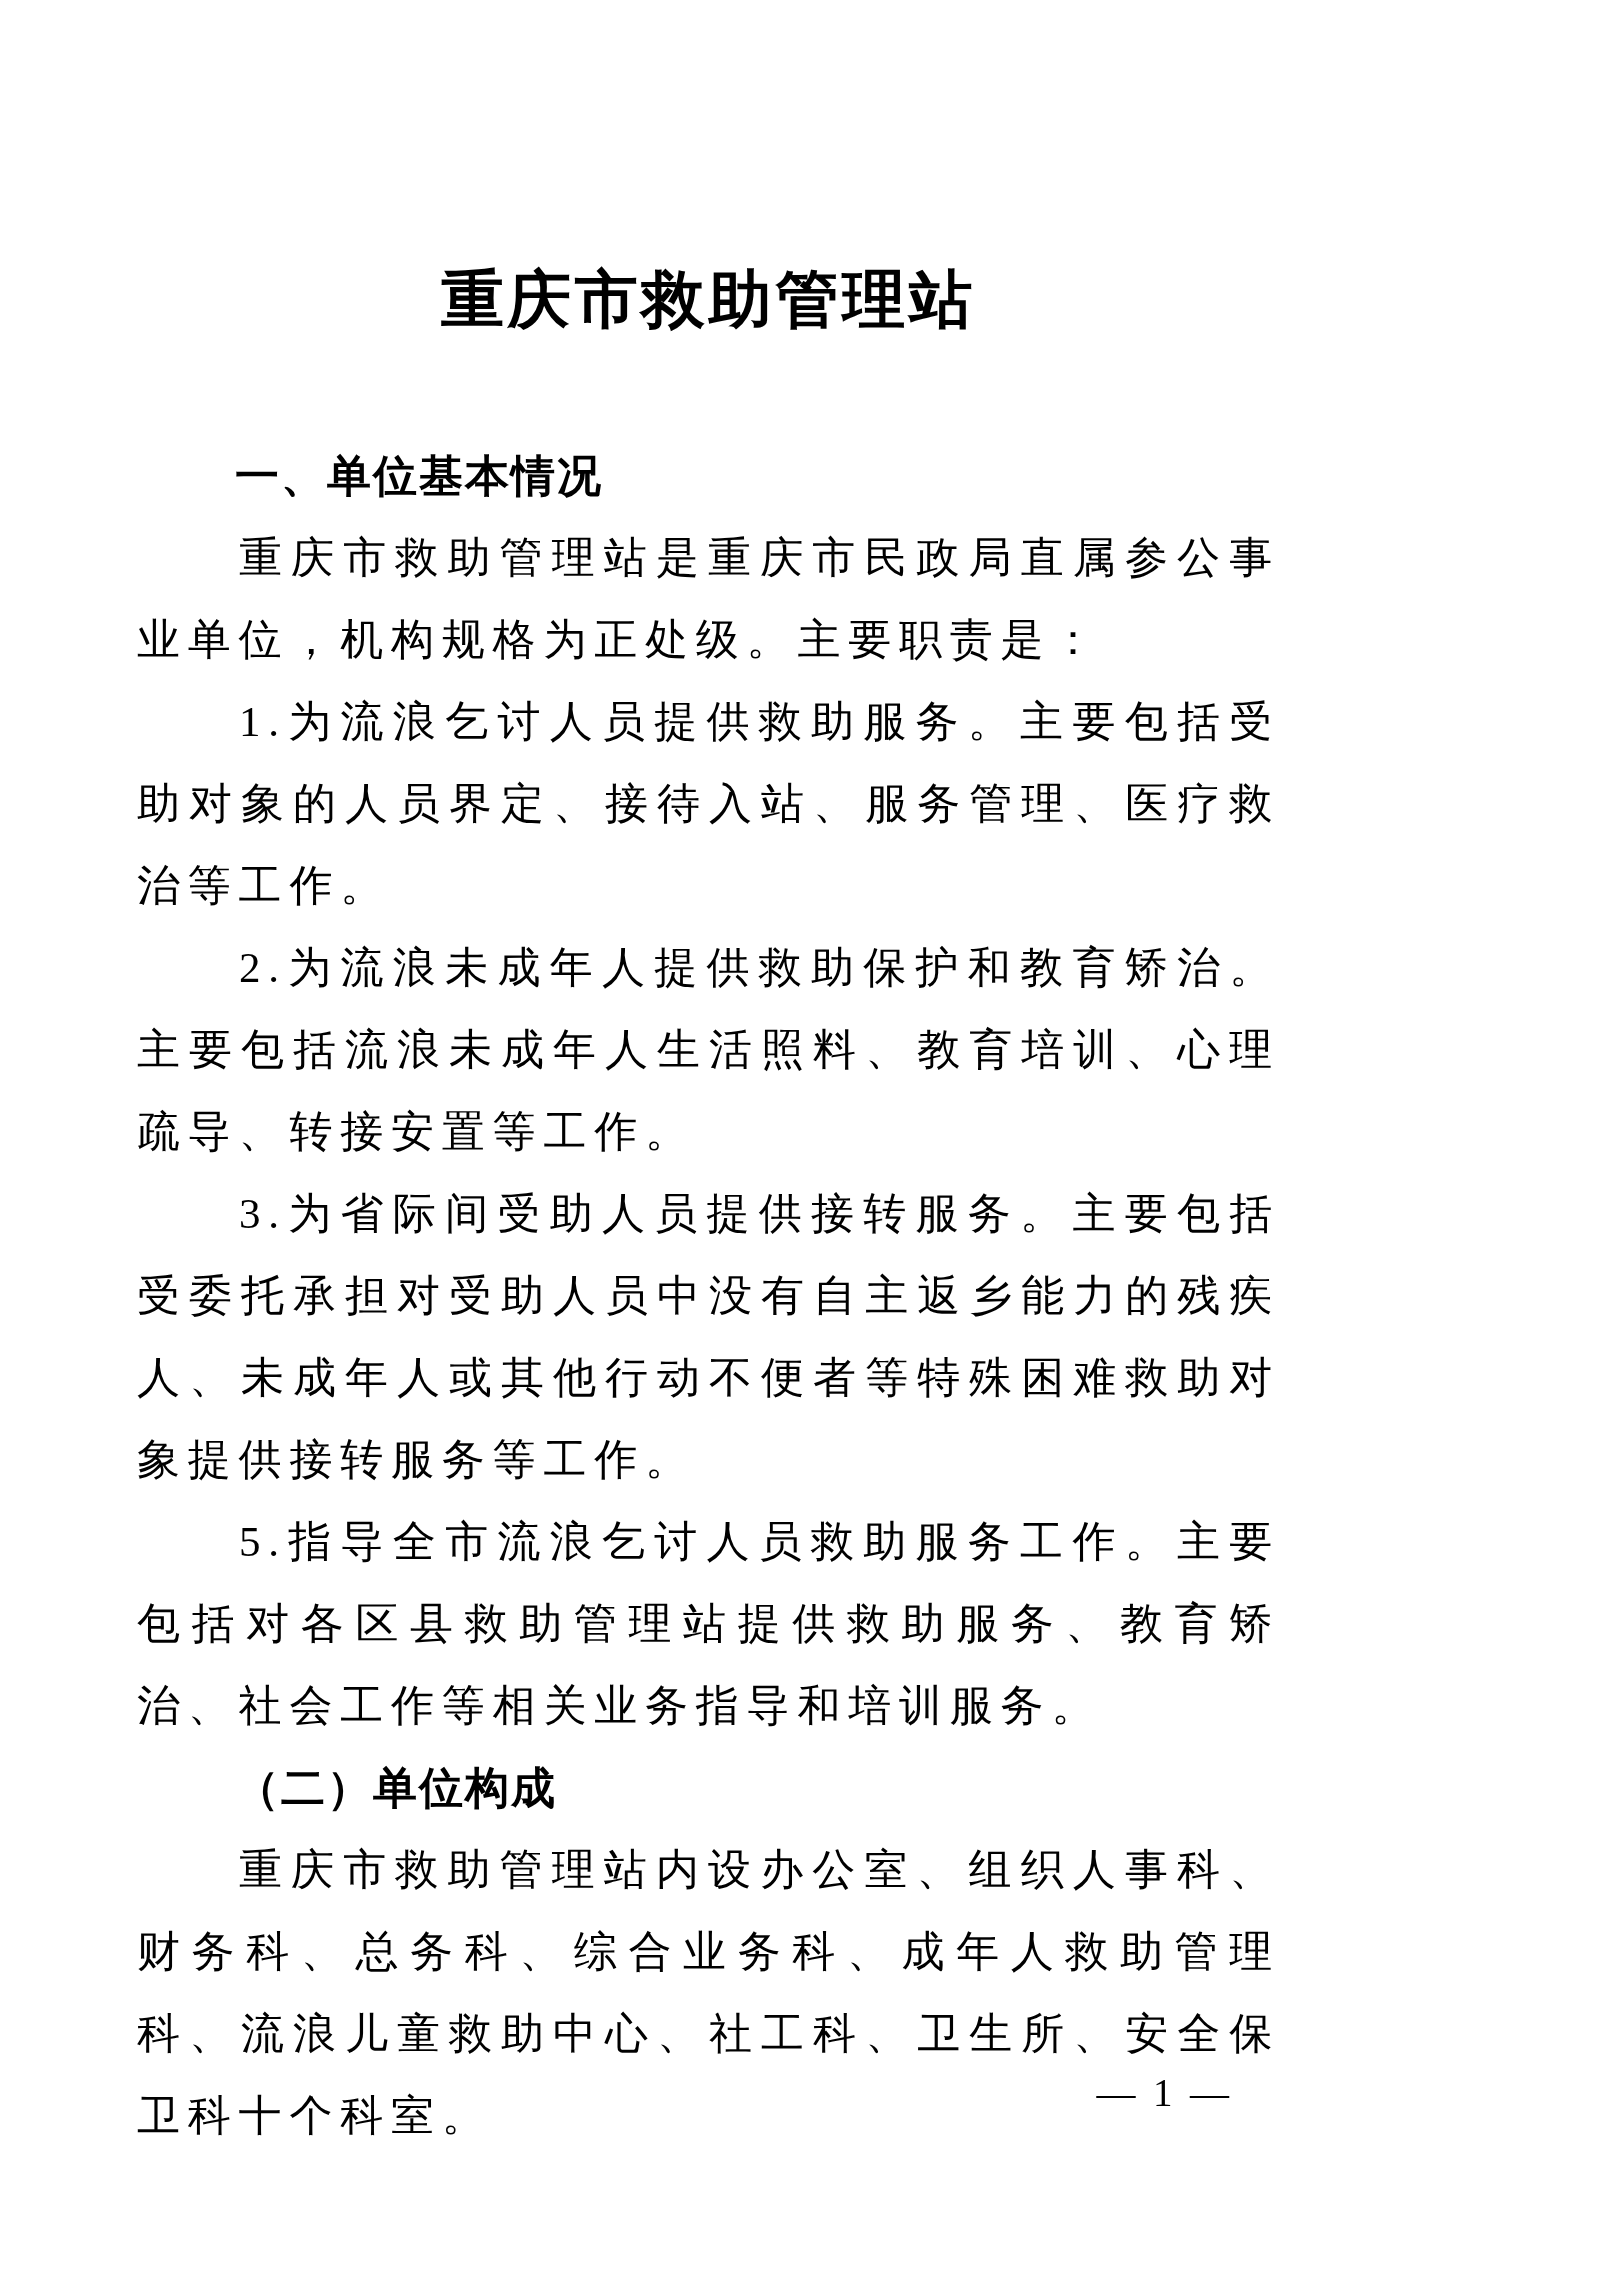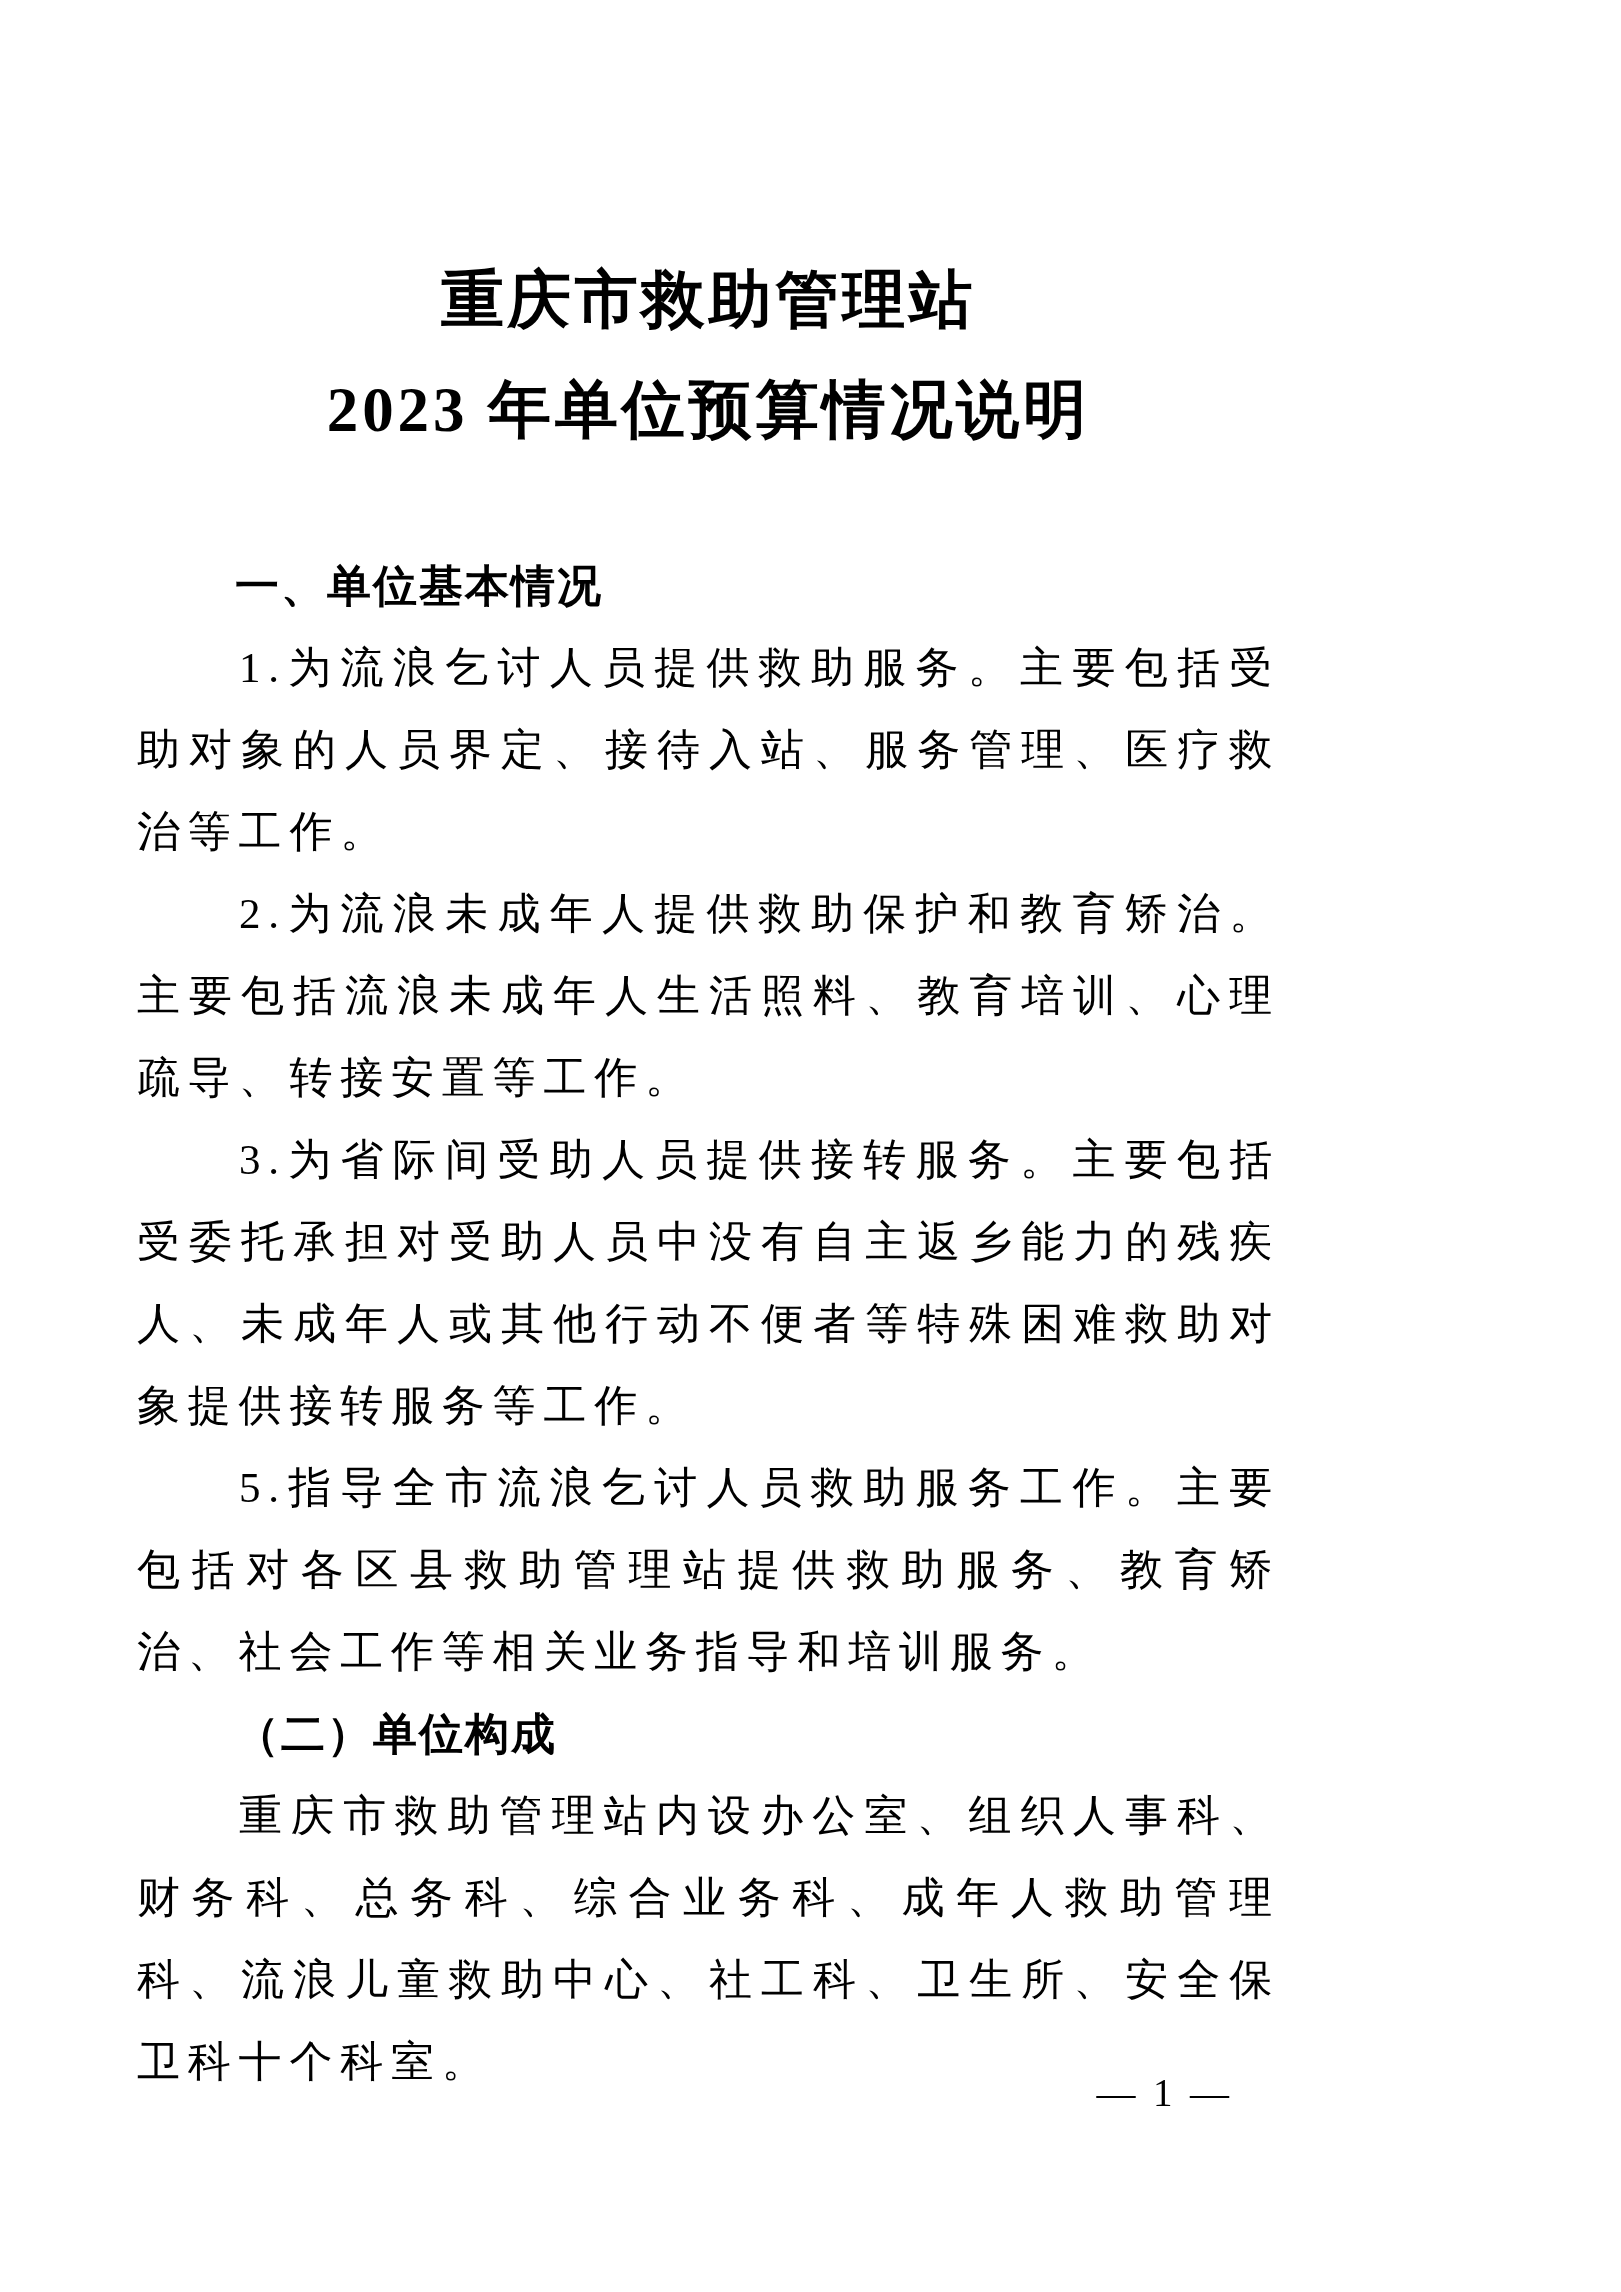--- a/index.html
+++ b/index.html
@@ -59,28 +59,28 @@
     font-family: "Liberation Serif", serif;
   }
 </style>
 </head>
 <body>
 
 <div class="page">
 
   <div class="doc-title">
     <div>重庆市救助管理站</div>
-    <div>2023 年单位预算情况说明</div>
   </div>
 
   <div class="content">
 
     <div class="heading">一、单位基本情况</div>
 
 
+    <div class="para">重庆市救助管理站是重庆市民政局直属参公事业单位，机构规格为正处级。主要职责是：</div>
 
     <div class="para">1.为流浪乞讨人员提供救助服务。主要包括受助对象的人员界定、接待入站、服务管理、医疗救治等工作。</div>
 
     <div class="para">2.为流浪未成年人提供救助保护和教育矫治。主要包括流浪未成年人生活照料、教育培训、心理疏导、转接安置等工作。</div>
 
     <div class="para">3.为省际间受助人员提供接转服务。主要包括受委托承担对受助人员中没有自主返乡能力的残疾人、未成年人或其他行动不便者等特殊困难救助对象提供接转服务等工作。</div>
 
     <div class="para">5.指导全市流浪乞讨人员救助服务工作。主要包括对各区县救助管理站提供救助服务、教育矫治、社会工作等相关业务指导和培训服务。</div>
 
     <div class="heading">（二）单位构成</div>

